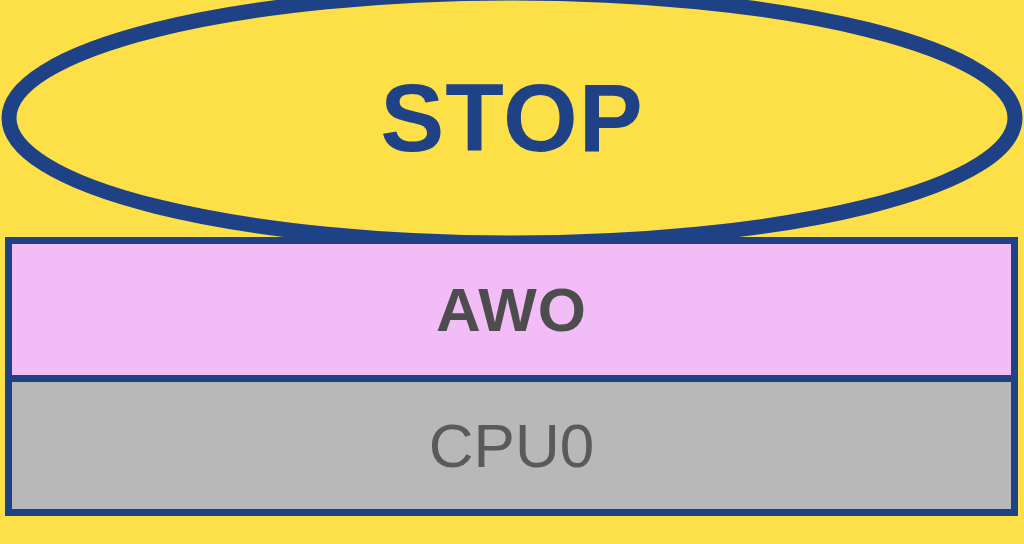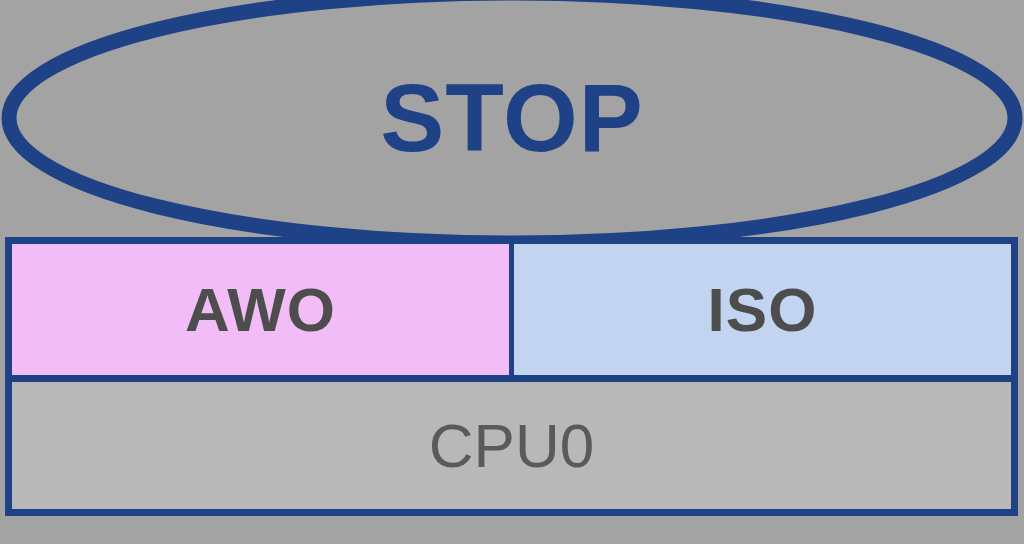--- a/index.html
+++ b/index.html
@@ -9,21 +9,21 @@
     background: #000000;
   }
   body {
     font-family: "Liberation Sans", sans-serif;
   }
 
   #canvas {
     position: relative;
     width: 1024px;
     height: 544px;
-    background: #a3a3a3;
+    background: #fde047;
     overflow: hidden;
   }
 
   
   .stop-ellipse-wrap {
     position: absolute;
     left: 0;
     top: 0;
     width: 1024px;
     height: 250px;
@@ -121,23 +121,20 @@
   </div>
 
   <div class="stop-label">STOP</div>
 
   <div class="grid">
 
     <div class="grid-row row-mode">
       <div class="cell cell-awo">
         <span class="cell-text">AWO</span>
       </div>
-      <div class="cell cell-iso">
-        <span class="cell-text">ISO</span>
-      </div>
     </div>
 
     <div class="grid-row row-cpu">
       <div class="cell cell-cpu">
         <span class="cell-text">CPU0</span>
       </div>
     </div>
 
   </div>
 

